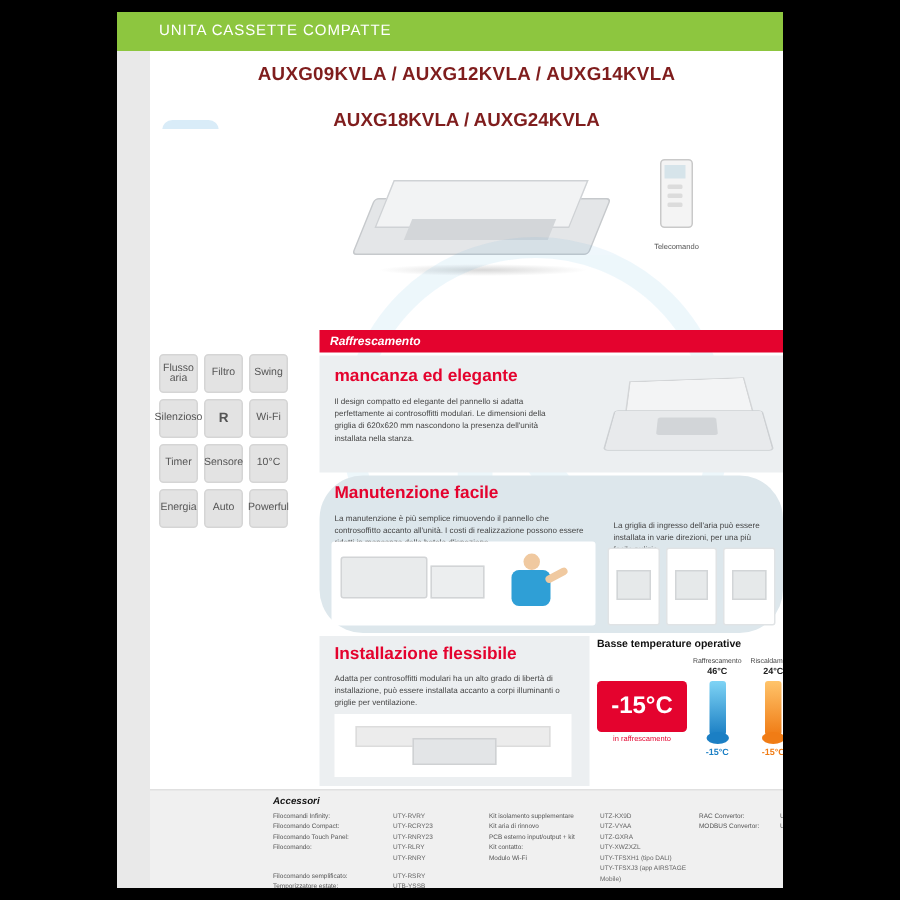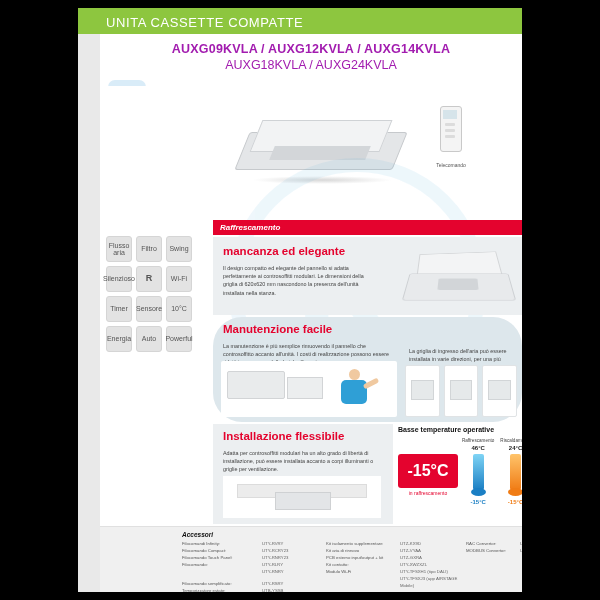--- a/index.html
+++ b/index.html
@@ -12,39 +12,39 @@
     position:absolute;left:78px;top:8px;width:444px;height:584px;
     background:#ffffff;overflow:hidden;
   }
   
   .topbar{
     position:absolute;left:0;top:0;width:444px;height:26px;
     background:#8dc63f;
   }
   .topbar .title{
     position:absolute;left:28px;top:7px;
-    font-size:13px;letter-spacing:.6px;color:#ffffff;
+    font-size:10px;letter-spacing:.6px;color:#ffffff;
     text-transform:uppercase;
   }
   
   .leftrail{
     position:absolute;left:0;top:0;width:22px;height:584px;
     background:#e9e9e9;
   }
   .leftrail-b{
     position:absolute;left:0;top:0;width:22px;height:26px;
     background:#d9d9d9;
   }
   
   .models{
     position:absolute;left:22px;top:34px;width:422px;text-align:center;
-    color:#a21caf;
+    color:#7f1d1d;
   }
   .models .l1{font-size:12.5px;font-weight:bold;letter-spacing:.2px;}
-  .models .l2{font-size:12.5px;font-weight:normal;margin-top:2px;}
+  .models .l2{font-size:12.5px;font-weight:bold;margin-top:17px;}
   
   .alldc{
     position:absolute;left:30px;top:72px;width:38px;height:38px;
     background:#d9ecf8;border-radius:7px;
     display:flex;flex-direction:column;align-items:center;justify-content:center;
     color:#1b6ca8;font-weight:bold;line-height:1.05;
   }
   .alldc .a{font-size:9px;}
   .alldc .b{font-size:11px;}
   

